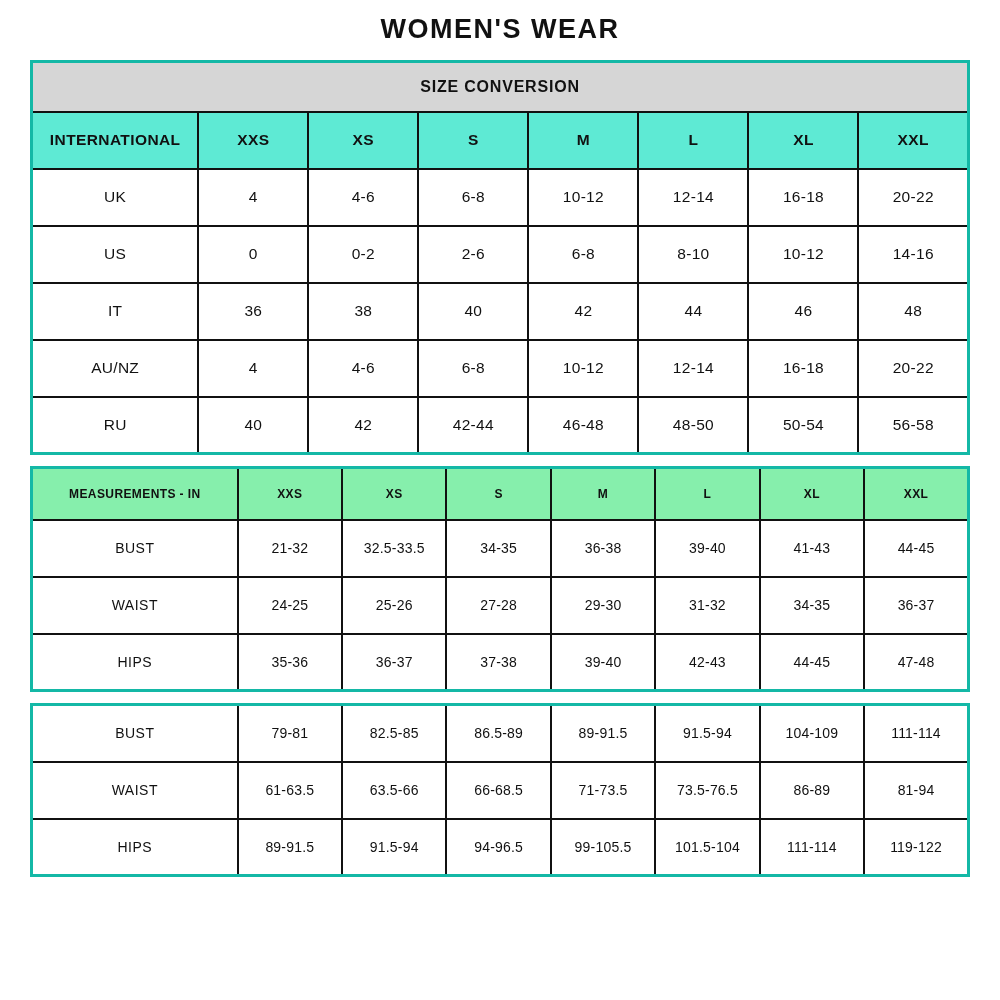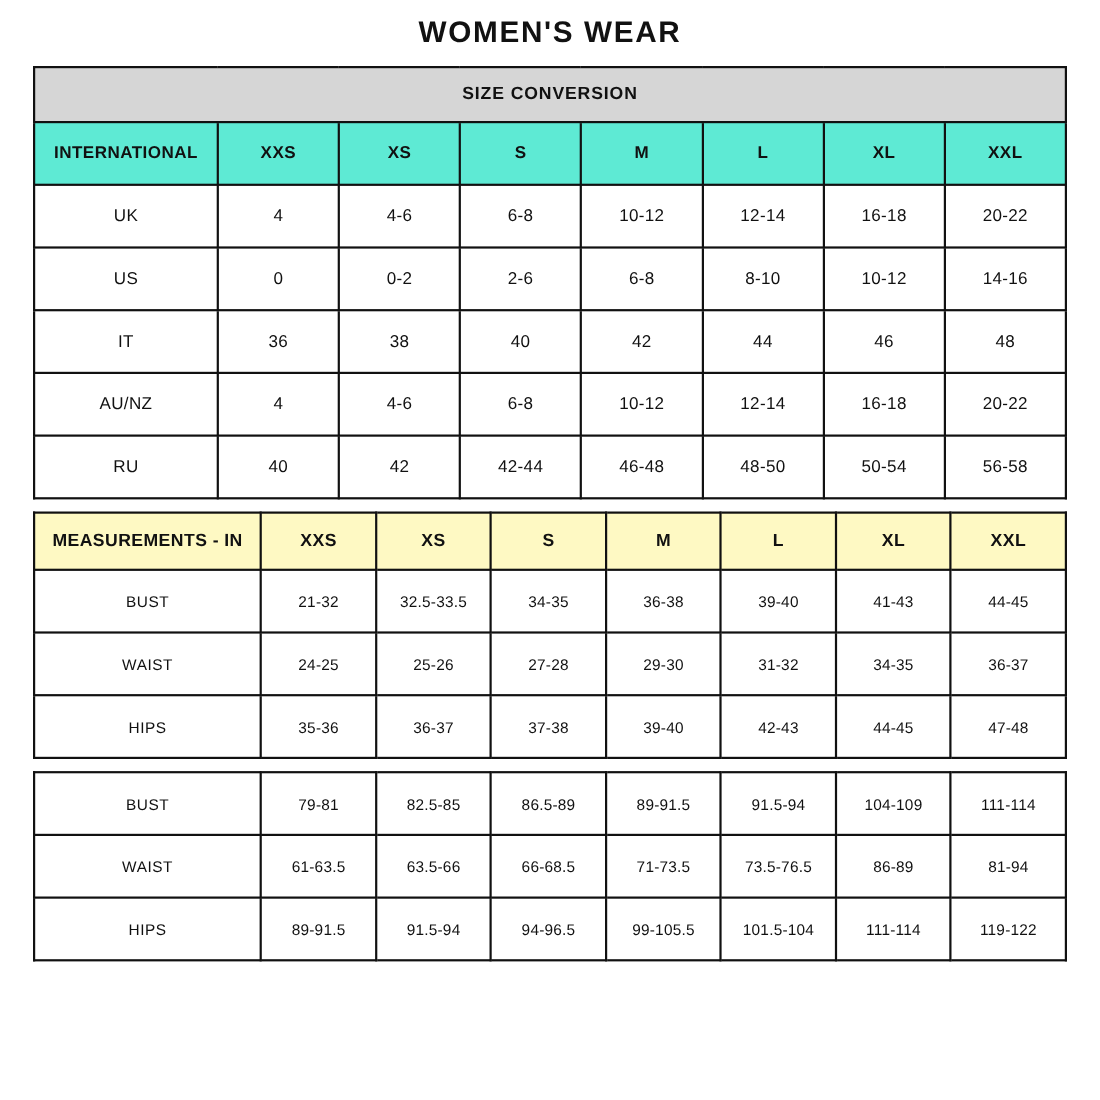--- a/index.html
+++ b/index.html
@@ -15,42 +15,42 @@
     font-size: 27px;
     font-weight: 700;
     letter-spacing: 1.5px;
     color: #111111;
     margin-bottom: 15px;
   }
   table.tbl {
     width: 100%;
     border-collapse: collapse;
     table-layout: fixed;
-    border: 1px solid #14b8a6;
+    border: 3px solid #14b8a6;
   }
   table.tbl td { border: 2px solid #111111; text-align: center; vertical-align: middle; }
   
   .conv td.banner {
     background: #d6d6d6;
     font-weight: 700;
     font-size: 16px;
     letter-spacing: 0.8px;
     height: 50px;
   }
   .conv tr.header-row { height: 57px; }
   .conv tr.header-row td { background: #5eead4; font-weight: 700; font-size: 15.5px; letter-spacing: 0.4px; }
   .conv tr.data-row { height: 57px; }
   .conv tr.data-row td { font-size: 15.5px; letter-spacing: 0.3px; }
   
   .meas { margin-top: 11px; }
   .meas tr.header-row { height: 52px; }
   .meas tr.header-row td {
-    background: #fef9c3;
+    background: #86efac;
     font-weight: 700;
-    font-size: 16px;
+    font-size: 12px;
     letter-spacing: 0.4px;
   }
   .meas tr.data-row { height: 57px; }
   .meas tr.data-row td.row-label { font-size: 14px; letter-spacing: 0.5px; }
   .meas tr.data-row td.cell { font-size: 14px; letter-spacing: 0.2px; }
 </style>
 </head>
 <body>
 
 <div class="page">

